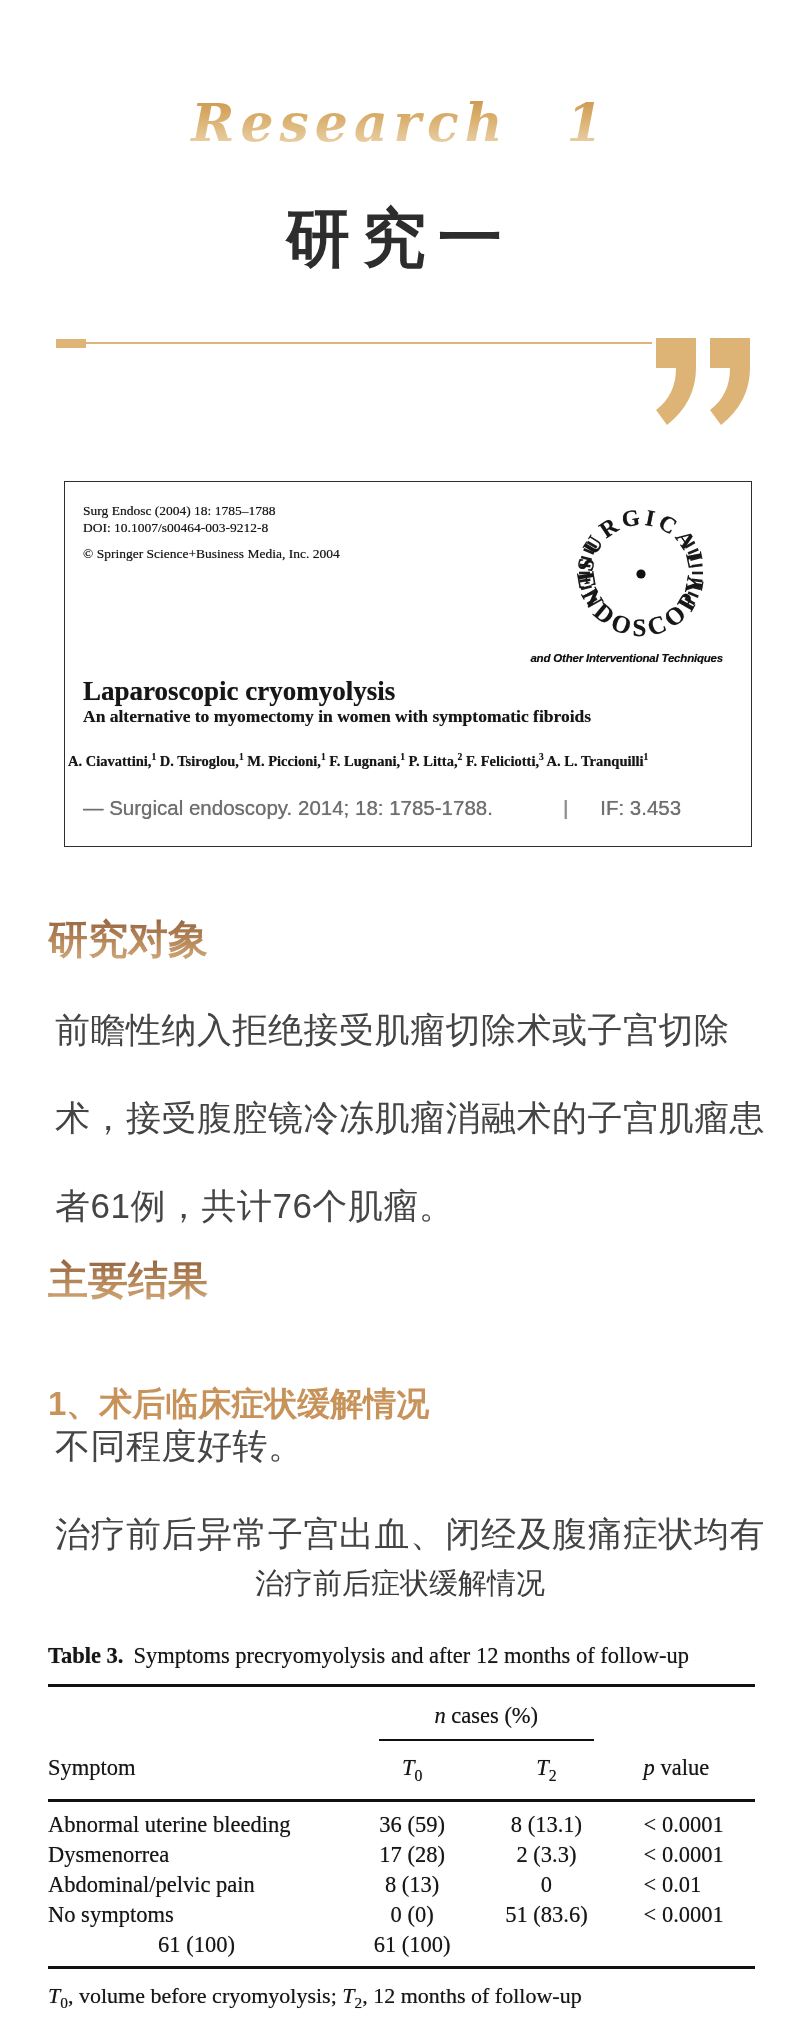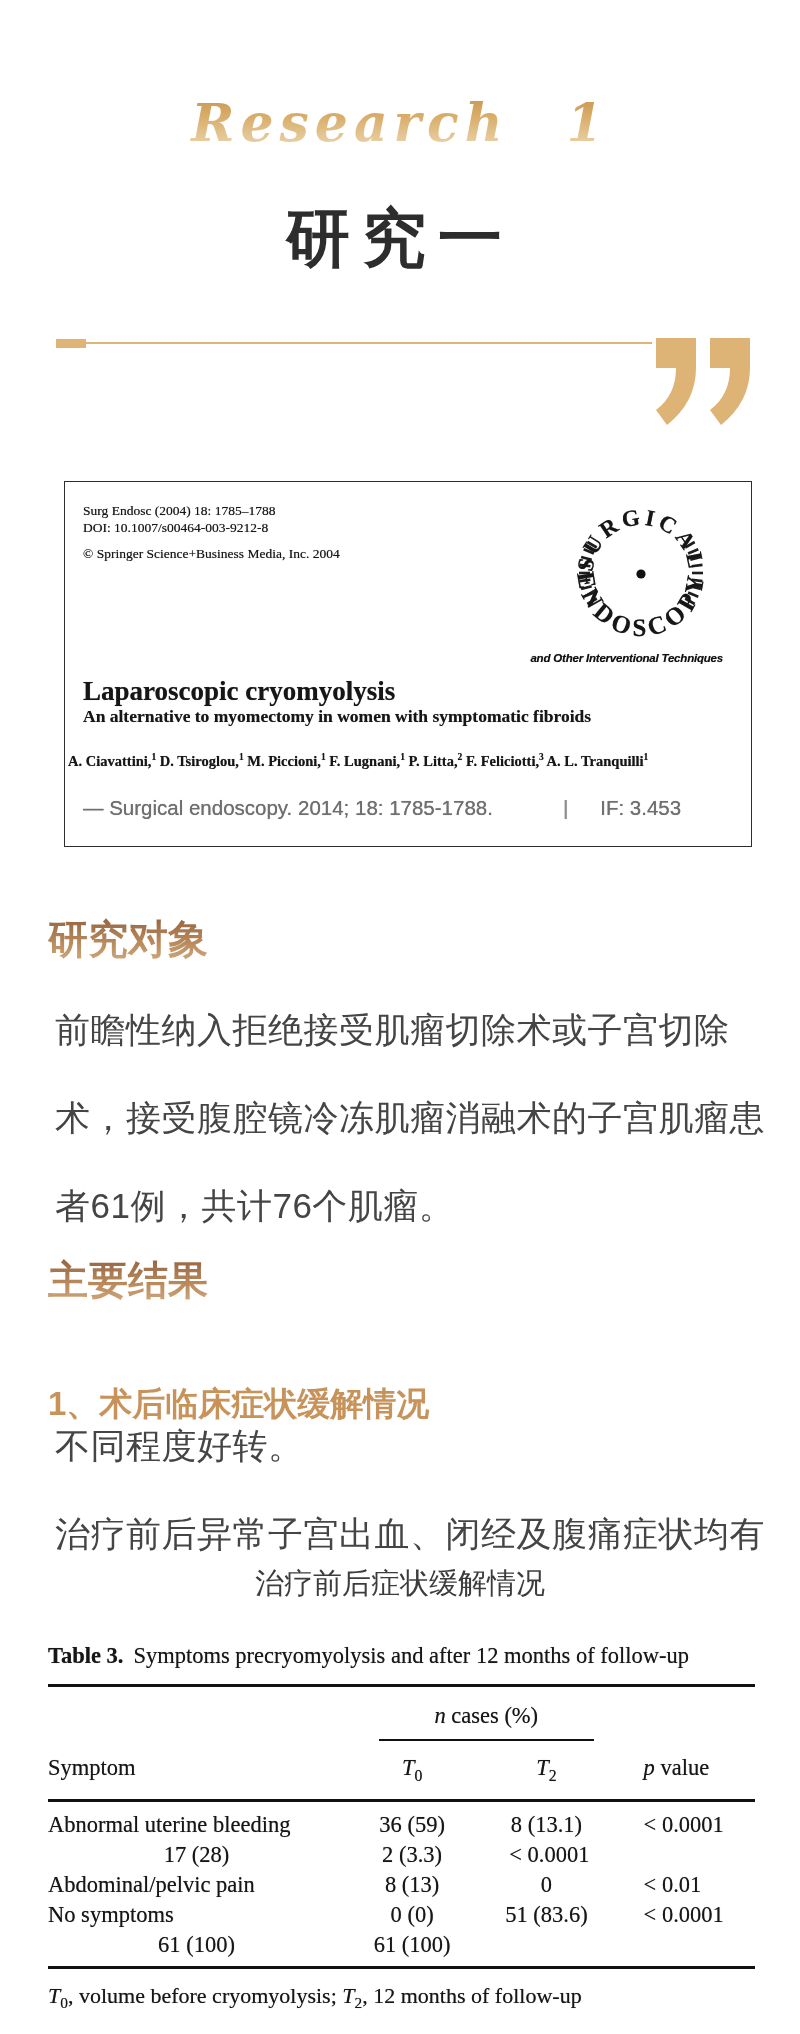--- a/index.html
+++ b/index.html
@@ -183,20 +183,21 @@
     </div>
   <div class="rule"></div>
   <div class="body-rows" id="tbl-body">
       <div class="trow">
         <div class="tcell c1">Abnormal uterine bleeding</div>
         <div class="tcell c2">36 (59)</div>
         <div class="tcell c3">8 (13.1)</div>
         <div class="tcell c4">&lt; 0.0001</div>
       </div>
       <div class="trow">
+        <div class="tcell c1">Dysmenorrea</div>
         <div class="tcell c2">17 (28)</div>
         <div class="tcell c3">2 (3.3)</div>
         <div class="tcell c4">&lt; 0.0001</div>
       </div>
       <div class="trow">
         <div class="tcell c1">Abdominal/pelvic pain</div>
         <div class="tcell c2">8 (13)</div>
         <div class="tcell c3">0</div>
         <div class="tcell c4">&lt; 0.01</div>
       </div>

